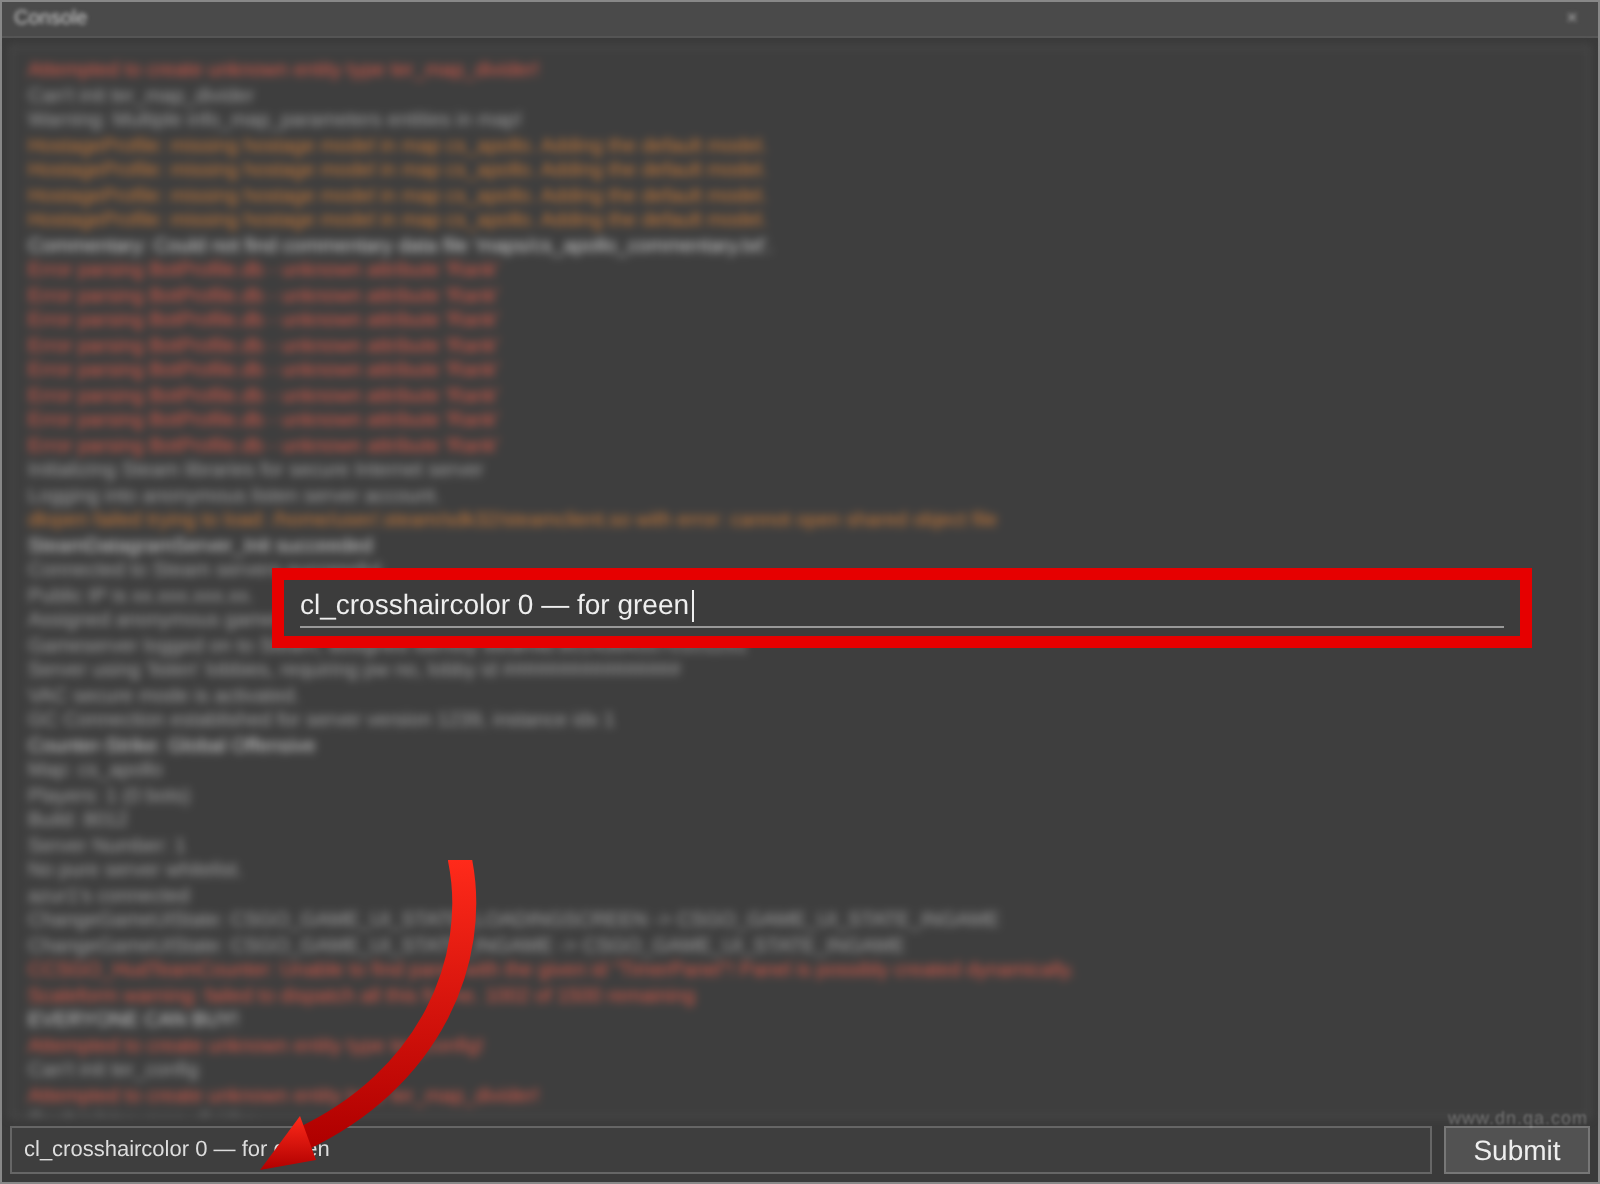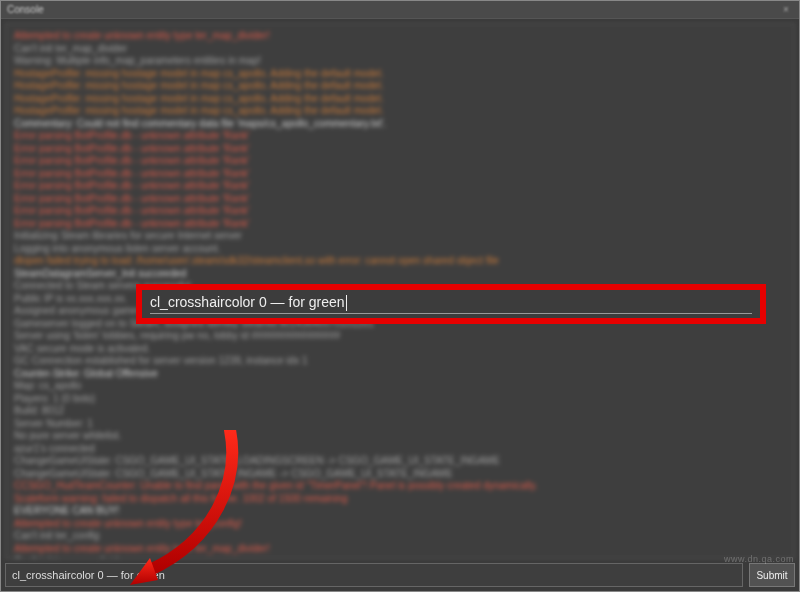--- a/index.html
+++ b/index.html
@@ -66,25 +66,25 @@
     flex: 1;
     background: #3e3e3e;
     border: 1px solid #666;
     color: #ddd;
     padding: 0 6px;
     font-size: 11px;
     font-family: inherit;
     outline: none;
   }
   .submit-btn {
-    width: 46px;
+    width: 73px;
     background: #525252;
     border: 1px solid #777;
     color: #eee;
-    font-size: 10px;
+    font-size: 14px;
     cursor: pointer;
   }
 
   
   .highlight-box {
     position: absolute;
     left: 136px;
     top: 284px;
     width: 630px;
     height: 40px;

